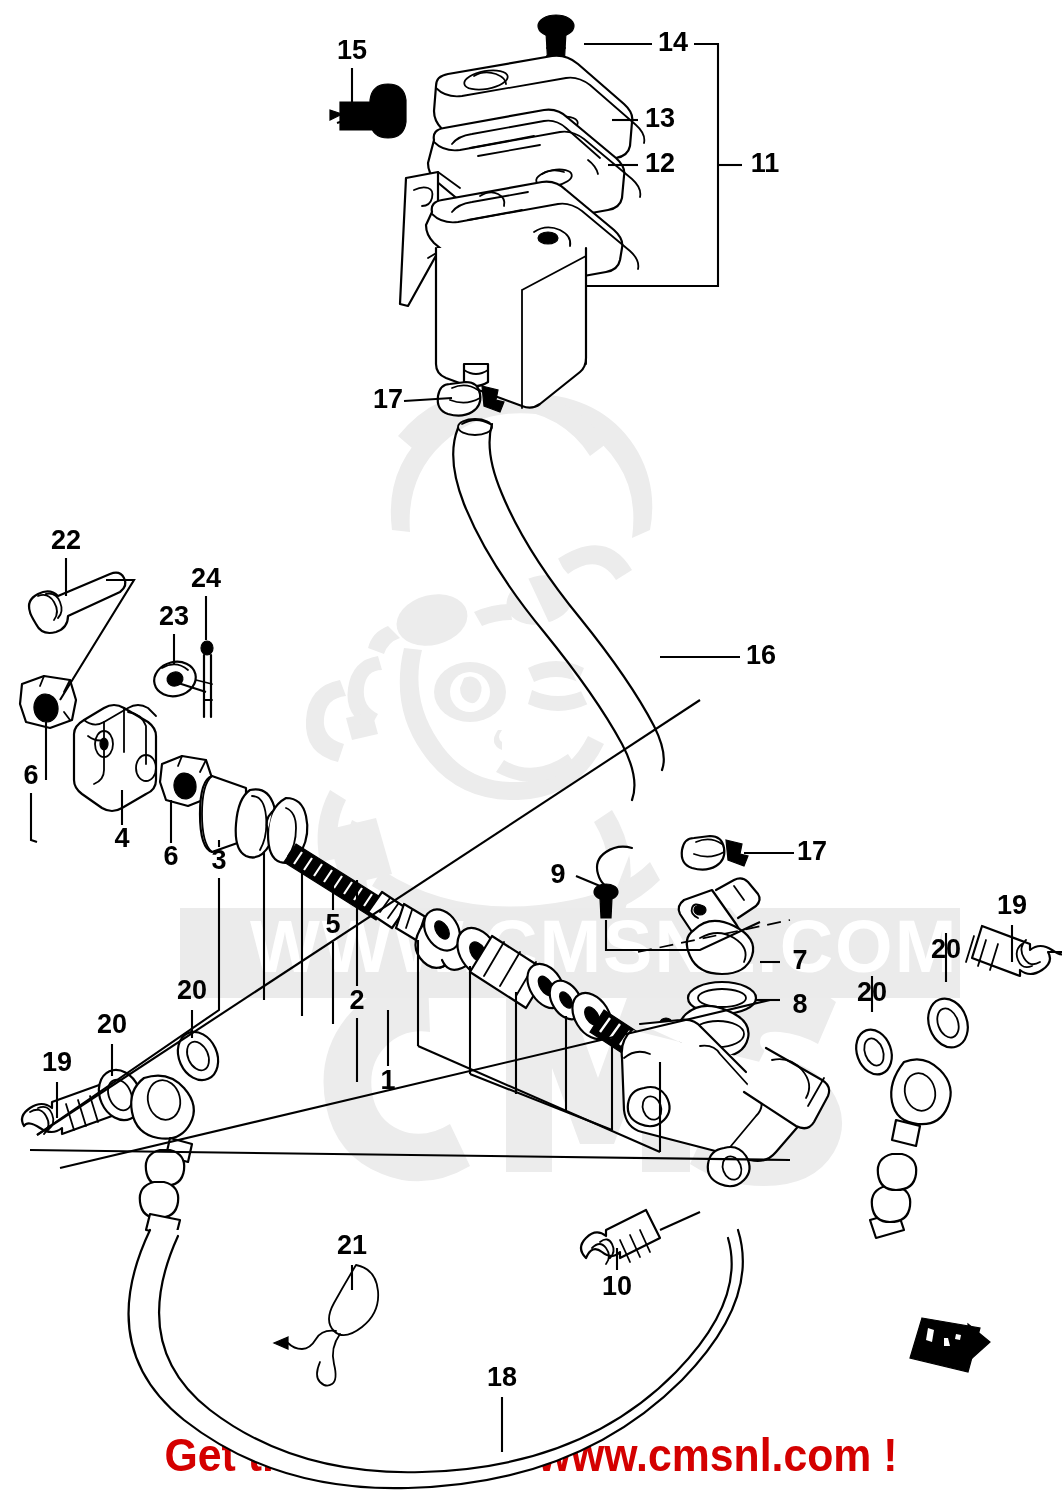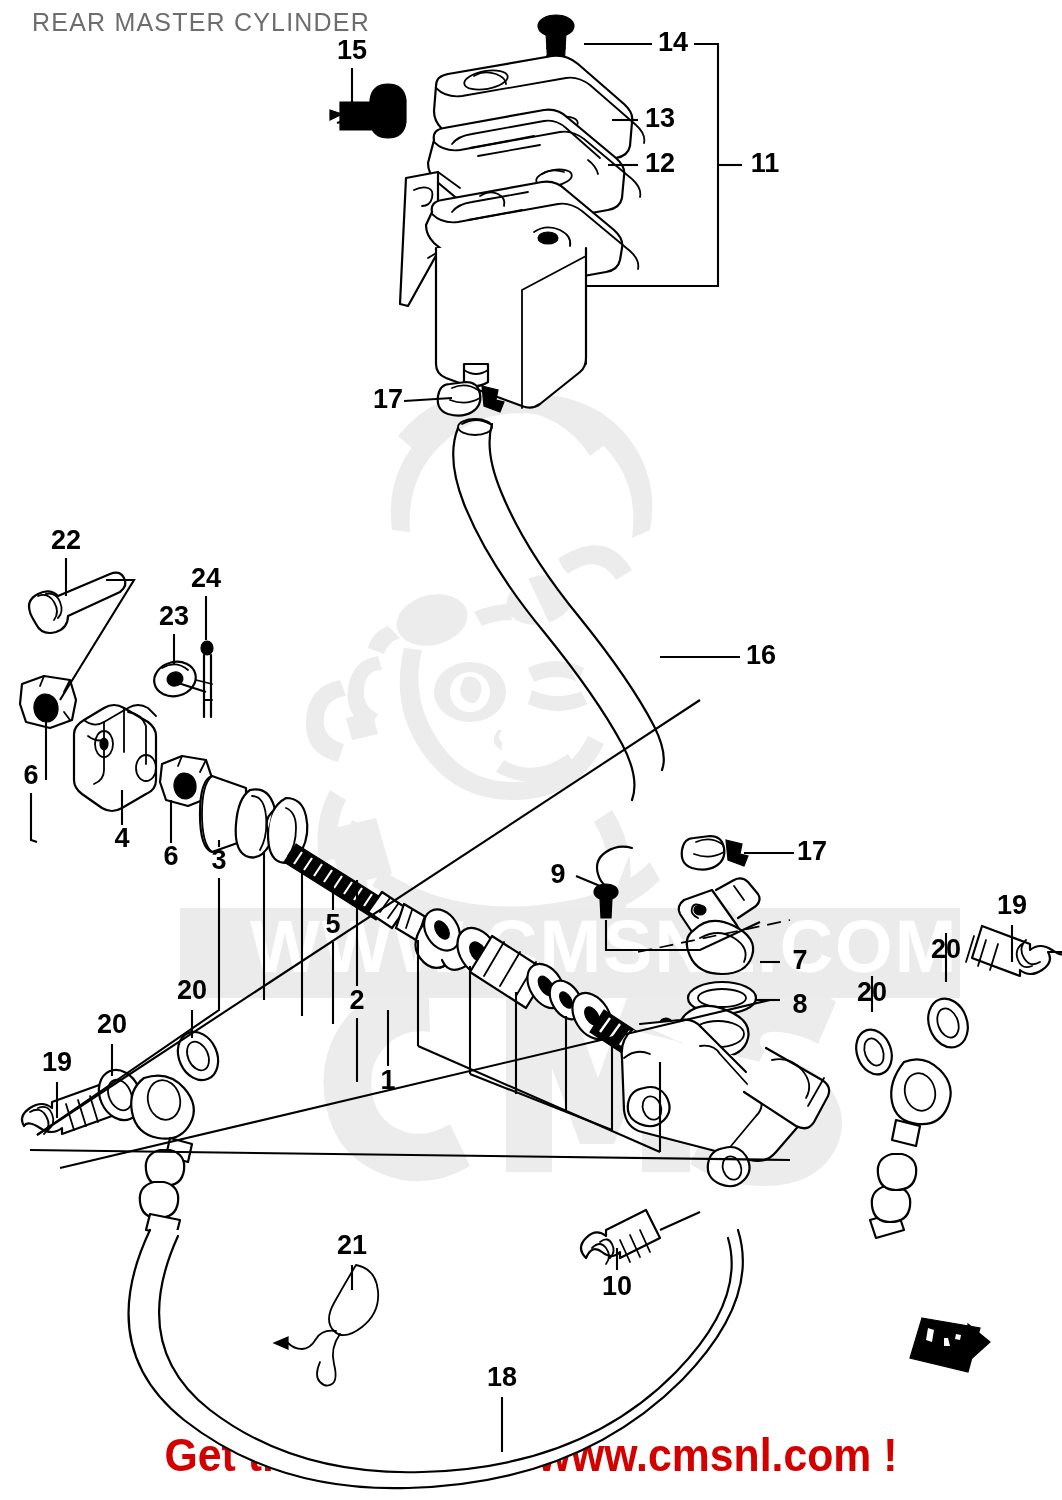--- a/index.html
+++ b/index.html
@@ -553,17 +553,16 @@
       <text class="callout" x="192" y="992">20</text>
       <text class="callout" x="872" y="994">20</text>
       <text class="callout" x="946" y="951">20</text>
       <text class="callout" x="352" y="1247">21</text>
       <text class="callout" x="66" y="542">22</text>
       <text class="callout" x="174" y="618">23</text>
       <text class="callout" x="206" y="580">24</text>
     </g>
   </svg>
 
-  <div id="diagram-title">REAR MASTER CYLINDER</div>
 
   <div id="footer-promo">Get these parts at www.cmsnl.com !</div>
 
 </div>
 
 </body></html>

